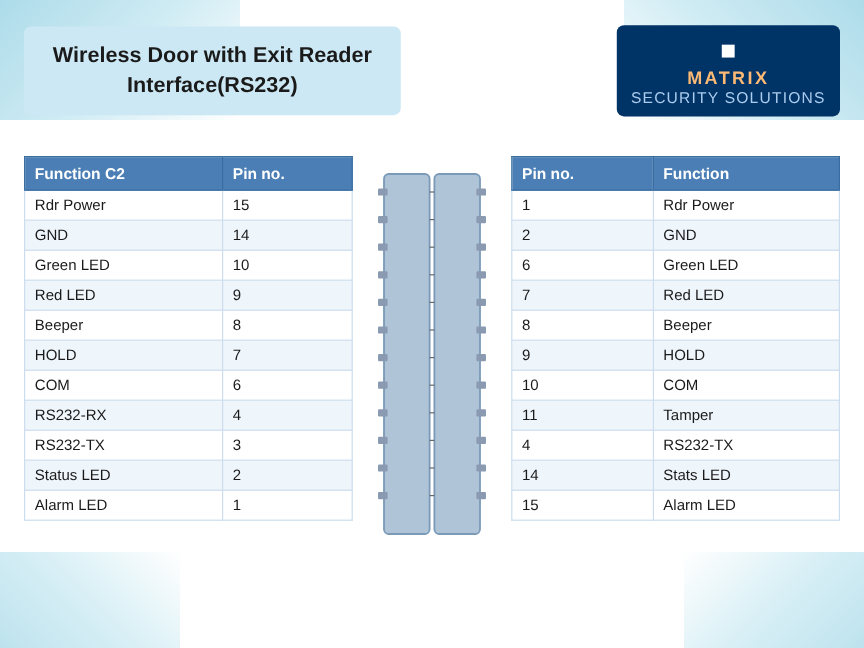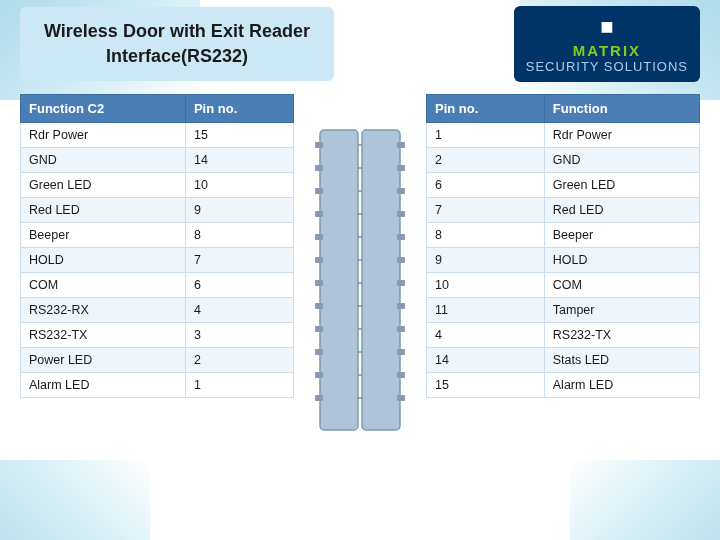--- a/index.html
+++ b/index.html
@@ -39,21 +39,21 @@
       position: absolute;
       bottom: 0; right: 0;
       width: 150px; height: 80px;
       background: linear-gradient(315deg, #5bb8d4 0%, #9fd8e8 50%, transparent 100%);
       opacity: 0.4;
     }
 
     .page-container {
       position: relative;
       z-index: 1;
-      padding: 6px 20px;
+      padding: 21px 20px;
     }
 
     
     .header {
       display: flex;
       align-items: center;
       justify-content: space-between;
       margin-bottom: 12px;
     }
 
@@ -80,33 +80,33 @@
       min-width: 110px;
     }
     .logo-icon {
       font-size: 22px;
       margin-bottom: 2px;
     }
     .logo-brand {
       font-size: 15px;
       font-weight: bold;
       letter-spacing: 2px;
-      color: #84cc16;
+      color: #fdba74;
     }
     .logo-sub {
       font-size: 13px;
       color: #aaccee;
       letter-spacing: 1px;
     }
 
     
     .tables-wrapper {
       display: flex;
       gap: 16px;
-      align-items: flex-start;
+      align-items: center;
     }
 
     .left-table, .right-table {
       flex: 1;
     }
 
     table {
       width: 100%;
       border-collapse: collapse;
     }
@@ -211,21 +211,21 @@
             </tr>
             <tr>
               <td>RS232-RX</td>
               <td>4</td>
             </tr>
             <tr>
               <td>RS232-TX</td>
               <td>3</td>
             </tr>
             <tr>
-              <td>Power LED</td>
+              <td>Status LED</td>
               <td>2</td>
             </tr>
             <tr>
               <td>Alarm LED</td>
               <td>1</td>
             </tr>
           </tbody>
       </table>
     </div>
 

